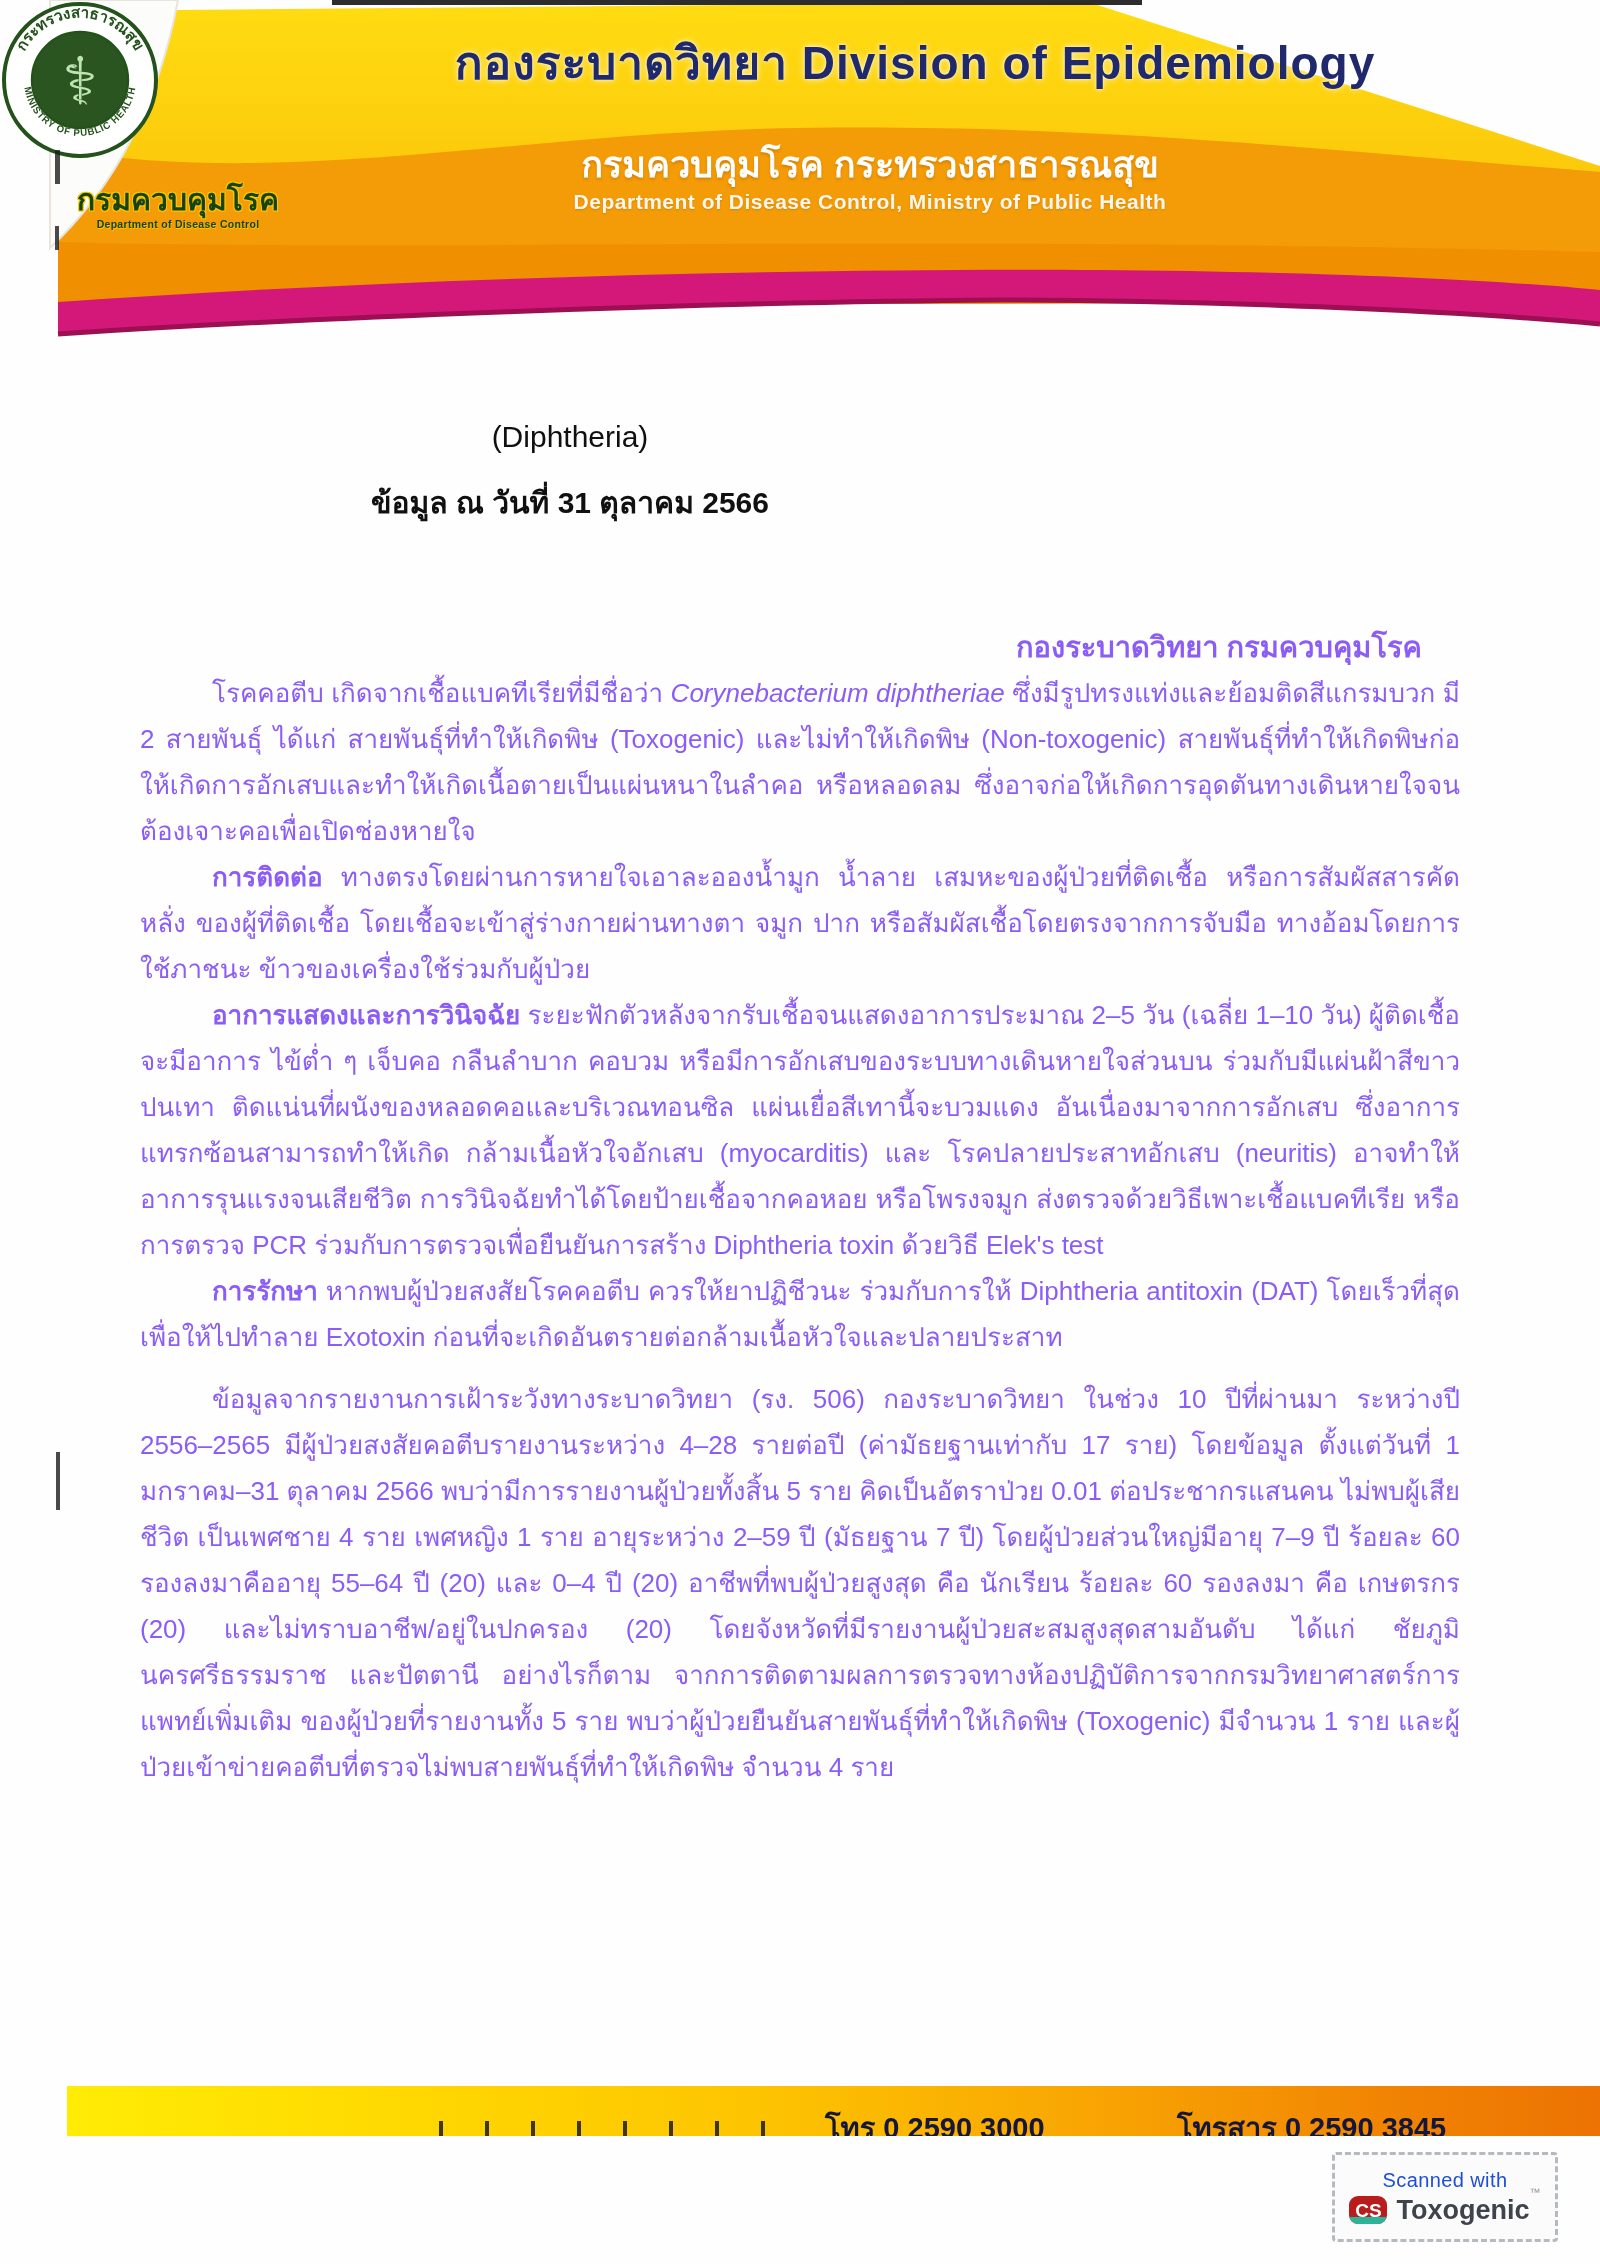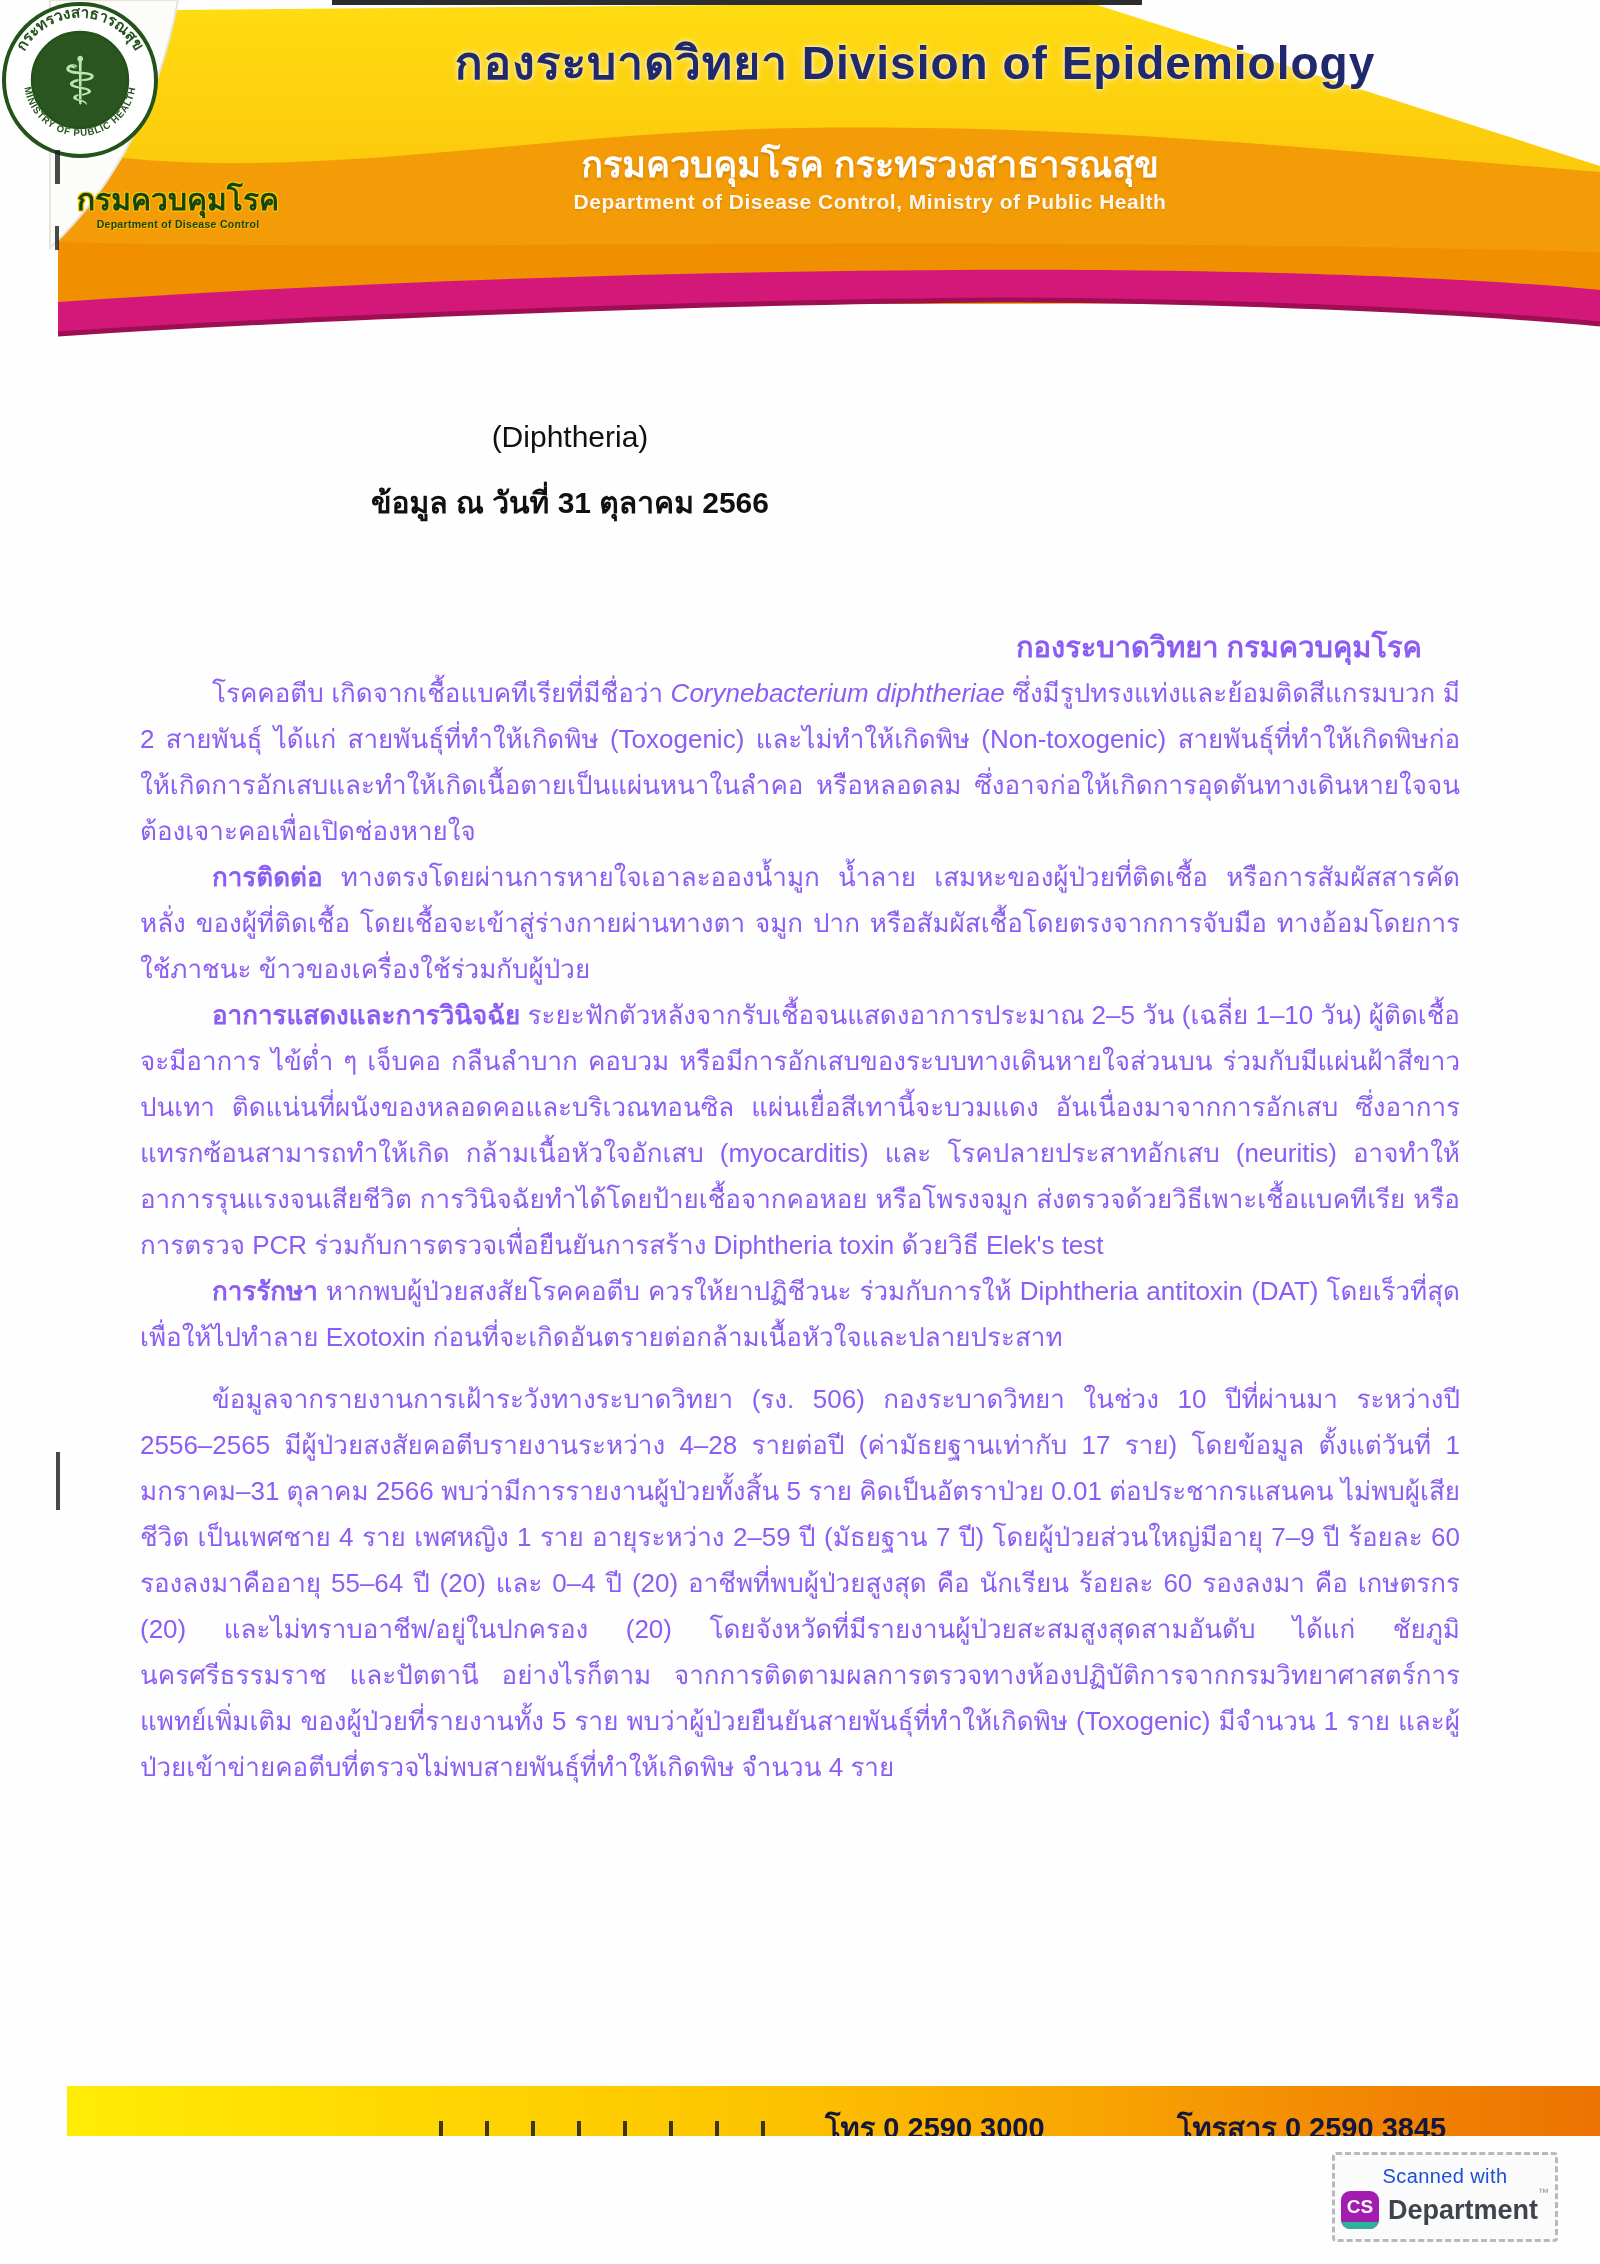--- a/index.html
+++ b/index.html
@@ -52,22 +52,22 @@
         background:repeating-linear-gradient(90deg,transparent 0 42px,#1c1c1c 42px 46px);}
   .frag-phone{left:758px;}
   .frag-fax{left:1110px;}
 
   
   .cs-badge{position:absolute;top:2152px;right:42px;width:220px;height:84px;
         border:3px dashed #b5bac0;border-radius:4px;background:#fbfbfc;
         display:flex;flex-direction:column;align-items:center;justify-content:center;gap:3px;}
   .cs-line1{font-size:20px;color:#1d4ed8;letter-spacing:.4px;}
   .cs-row{display:flex;align-items:center;gap:9px;}
-  .cs-icon{position:relative;width:38px;height:38px;border-radius:9px;background:#a21caf;overflow:hidden;
-        display:flex;align-items:flex-start;justify-content:center;}
+  .cs-icon{position:relative;width:38px;height:28px;border-radius:9px;background:#b91c1c;overflow:hidden;
+        display:flex;align-items:center;justify-content:center;}
   .cs-icon span{color:#ffffff;font-weight:700;font-size:19px;line-height:31px;}
   .cs-icon::after{content:"";position:absolute;left:0;right:0;bottom:0;height:7px;background:#2bb49a;}
   .cs-name{font-size:27px;font-weight:700;color:#3f444c;}
   .cs-tm{font-size:11px;color:#868b93;vertical-align:top;position:relative;top:-9px;}
 </style>
 </head>
 <body>
 
 <div class="page">
 
@@ -143,18 +143,18 @@
     <div class="clip-text frag-fax">โทรสาร 0 2590 3845</div>
   </div>
 
   <div class="cs-badge">
     <div class="cs-line1">Scanned with</div>
     <div class="cs-row">
       <div class="cs-icon">
         <span>CS</span>
       </div>
       <div>
-        <span class="cs-name">Department</span><span class="cs-tm">™</span>
+        <span class="cs-name">Toxogenic</span><span class="cs-tm">™</span>
       </div>
     </div>
   </div>
 
 </div>
 
 </body></html>

